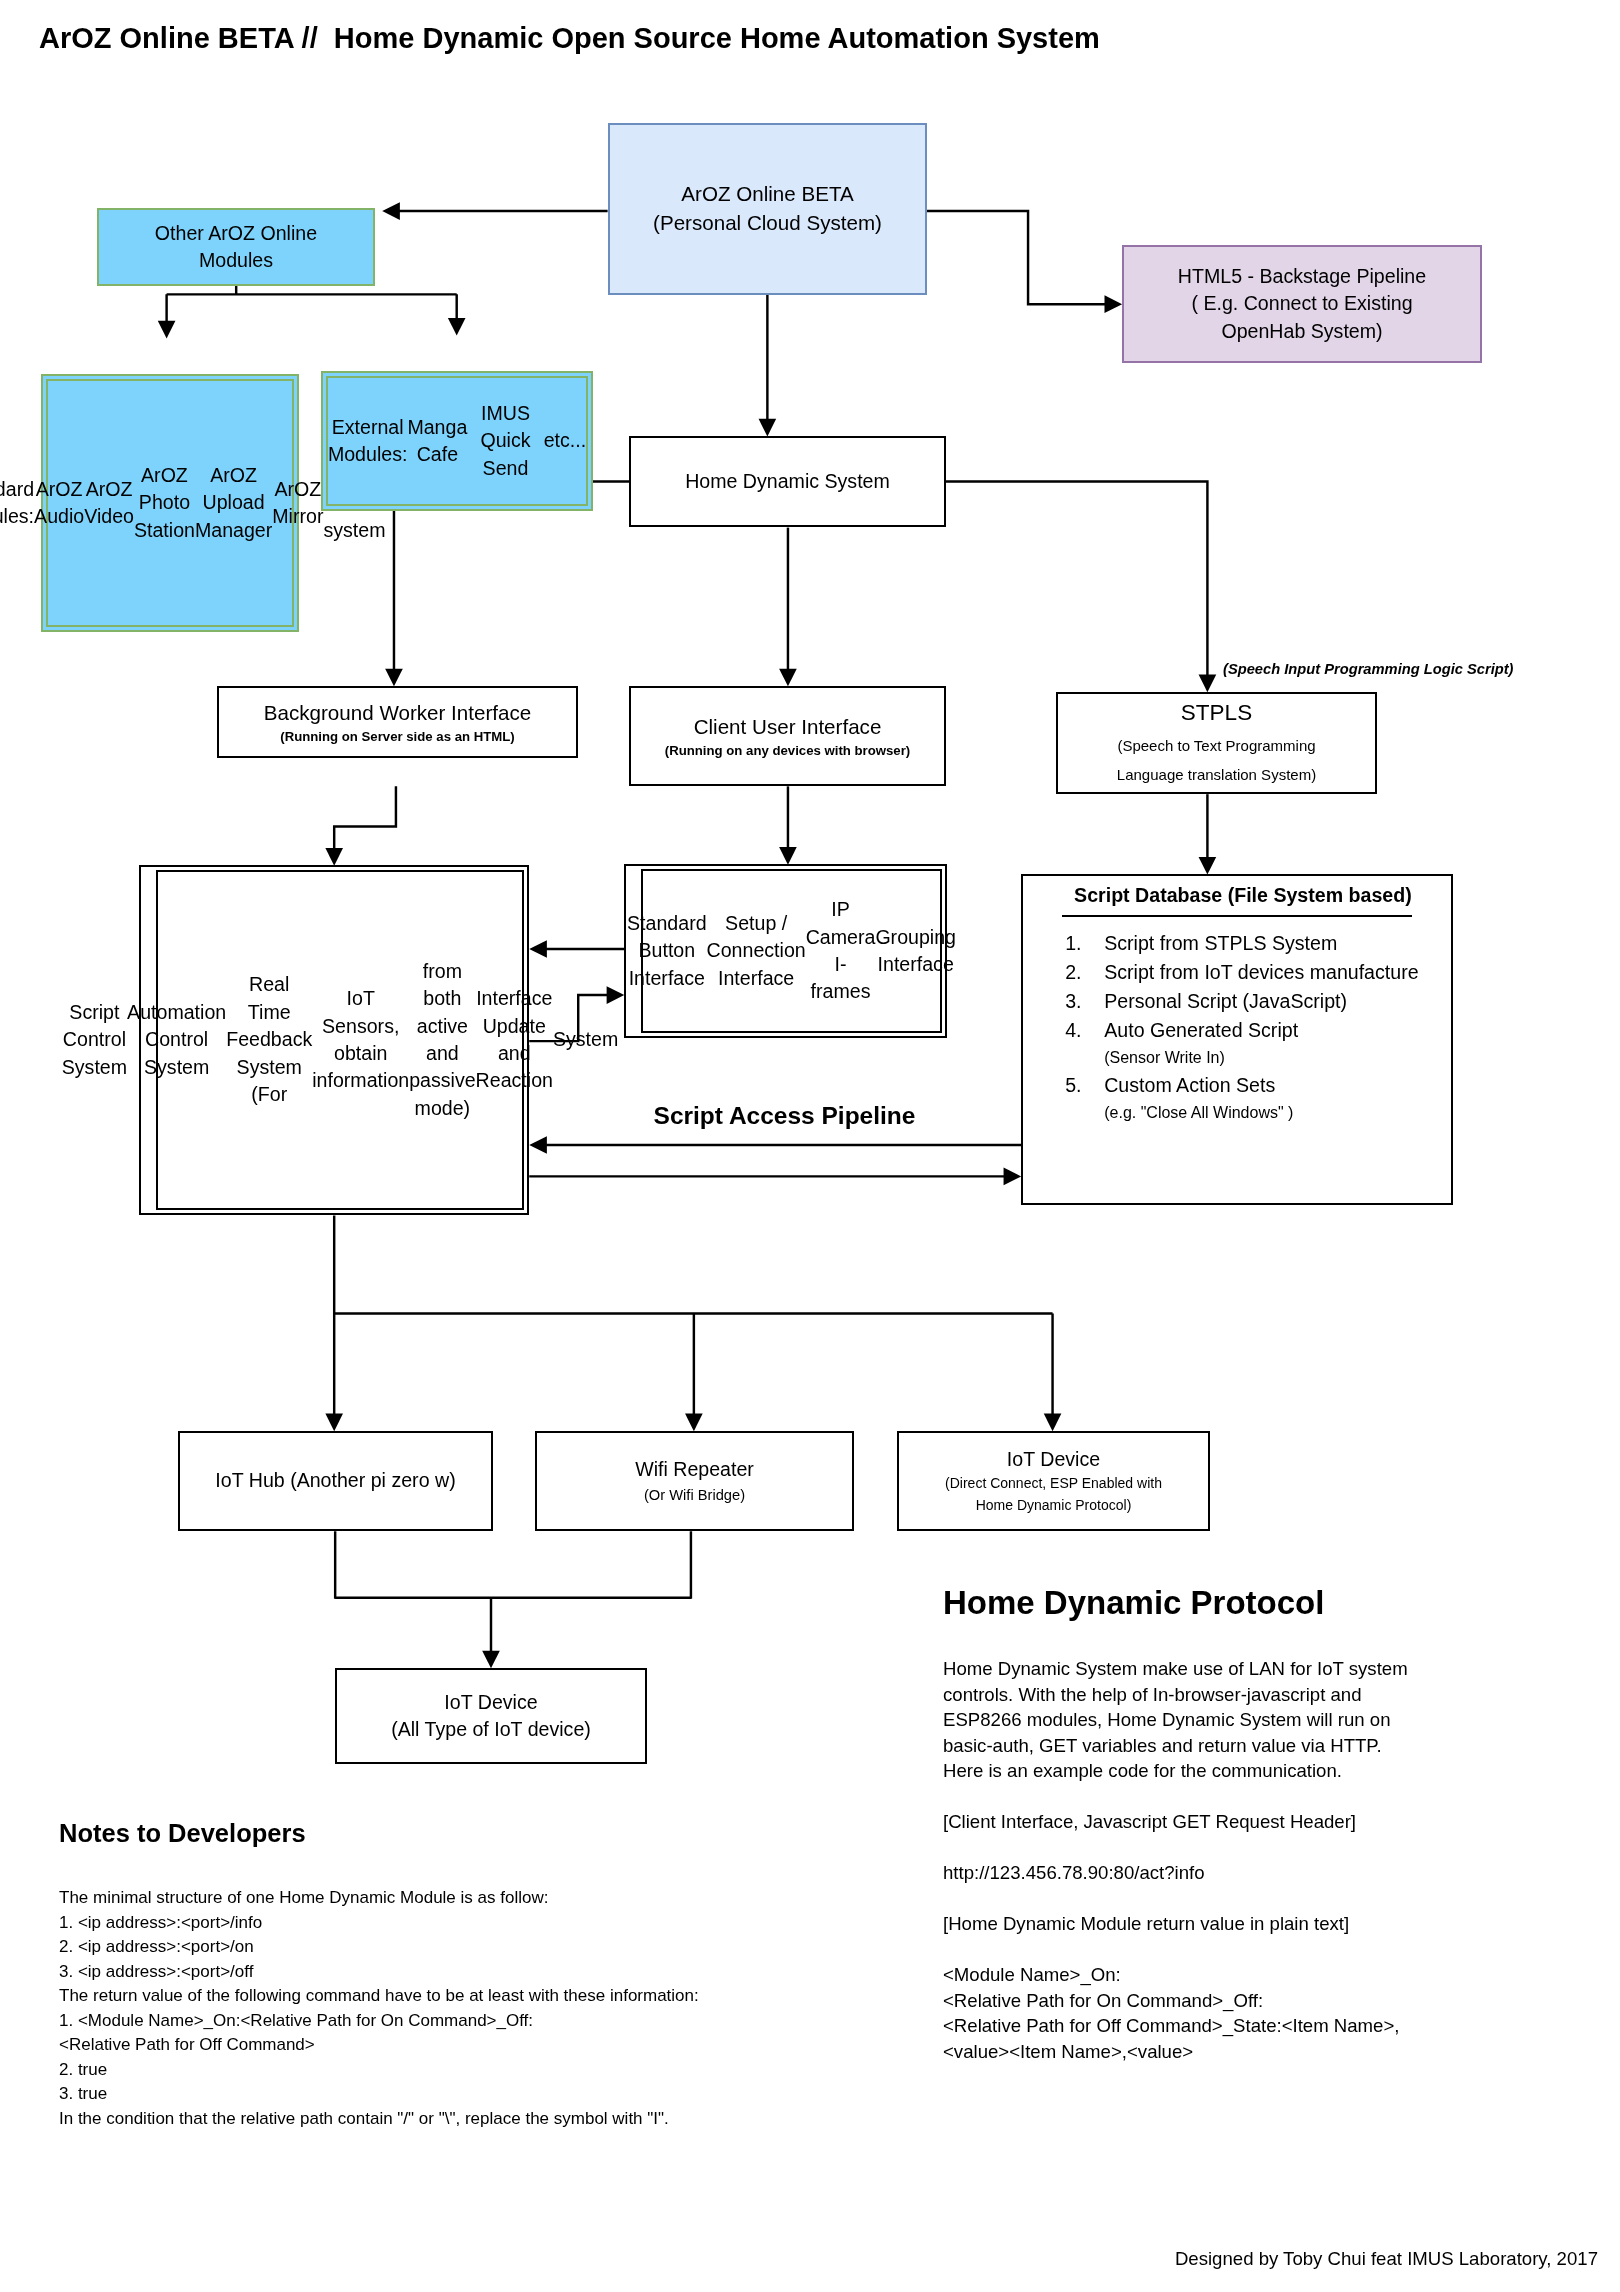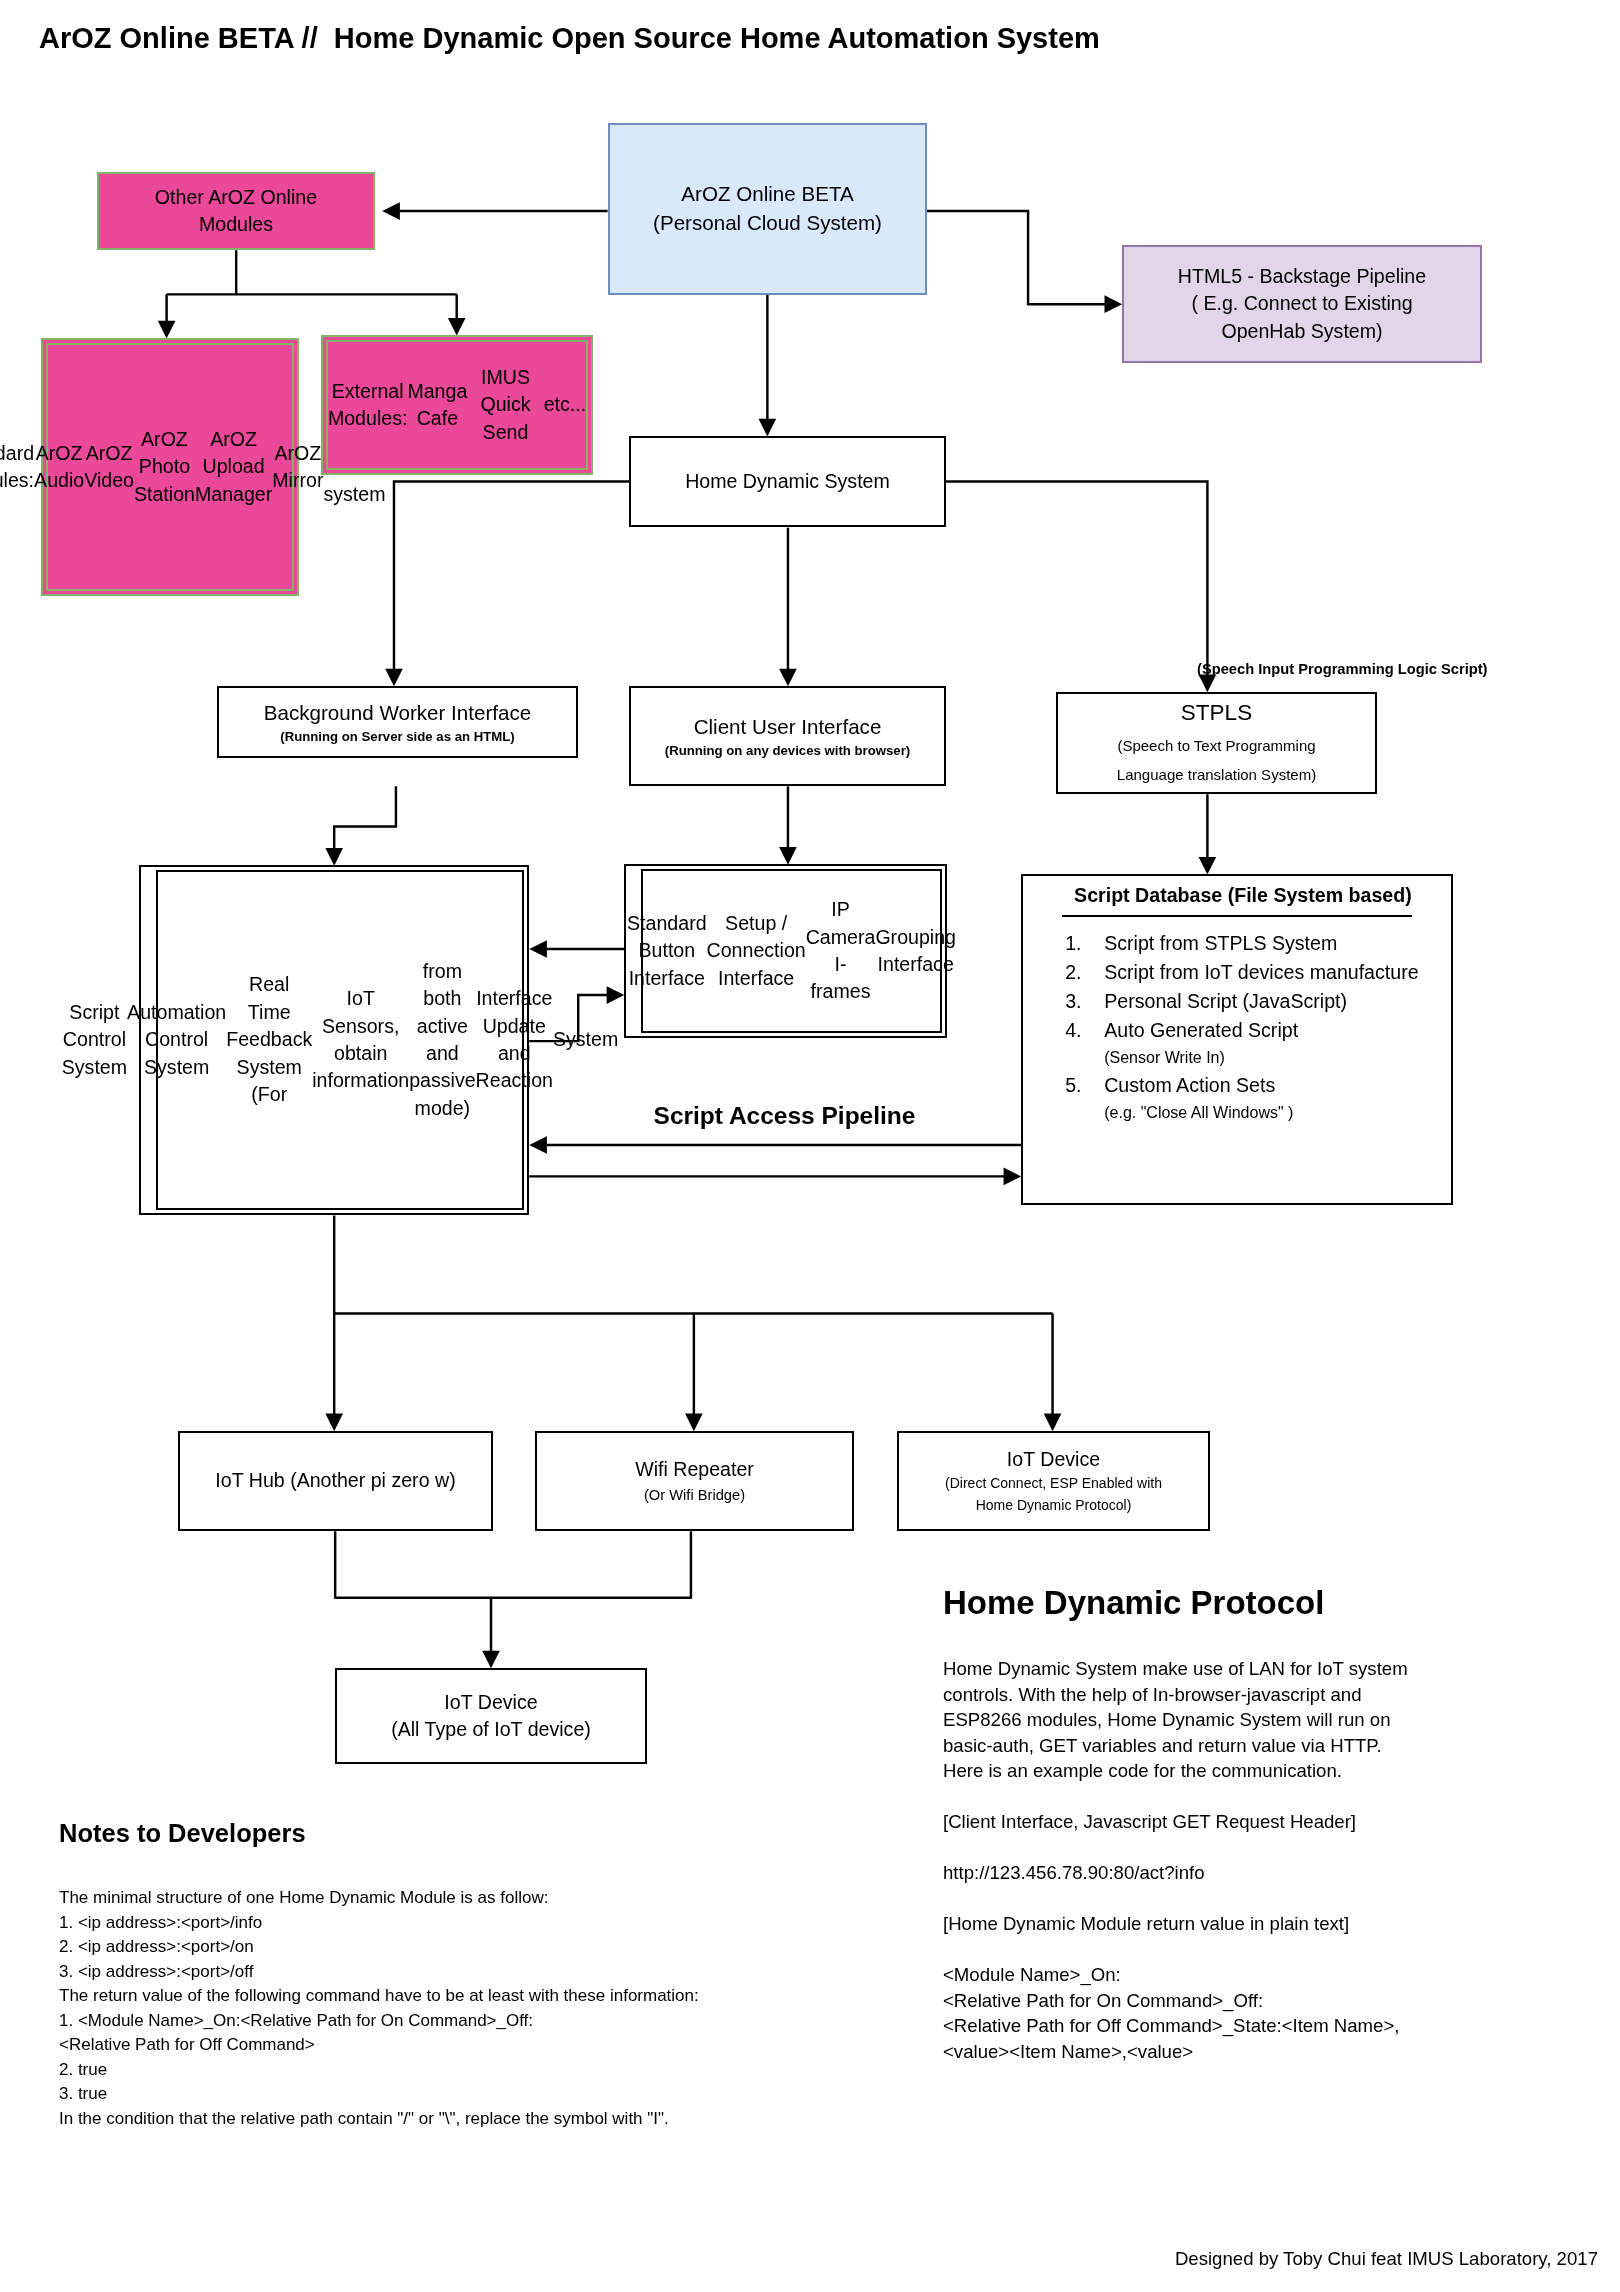--- a/index.html
+++ b/index.html
@@ -9,21 +9,21 @@
     font-family:"Liberation Sans", sans-serif; color:#000;
   }
   #wires { position:absolute; left:0; top:0; z-index:0; }
   .box {
     position:absolute; box-sizing:border-box; z-index:1;
     display:flex; flex-direction:column; align-items:center; justify-content:center;
     text-align:center; background:#fff; line-height:1.4; font-size:19.6px;
   }
   .b3 { border:2.9px solid #000; }
   .b2 { border:2px solid #000; }
-  .green  { background:#ec4899; border:2px solid #82b366; }
+  .green  { background:#7dd3fc; border:2px solid #82b366;margin-top:36px; }
   .blue   { background:#dae8fc; border:2px solid #6c8ebf; font-size:20.6px; }
   .purple { background:#e1d5e7; border:2px solid #9673a6; }
   .dbl { padding:0; }
   .dbl > .inner {
     flex:1; align-self:stretch; margin:2.9px;
     display:flex; flex-direction:row; align-items:center; justify-content:center;
     text-align:center;
   }
   .dbl-green > .inner { border:2px solid #82b366; }
   .dbl-black { border:2.9px solid #000;padding-left:12px; }
@@ -144,21 +144,21 @@
   <div class="box b3" style="left:217px; top:686px; width:361px; height:72px;">
     <div style="font-size:20.6px;">Background Worker Interface</div>
     <div class="sub-bold">(Running on Server side as an HTML)</div>
   </div>
 
   <div class="box b3" style="left:629px; top:686px; width:317px; height:100px;">
     <div style="font-size:20.6px;">Client User Interface</div>
     <div class="sub-bold">(Running on any devices with browser)</div>
   </div>
 
-  <div class="annotation" style="left:1197px; top:661px;">(Speech Input Programming Logic Script)</div>
+  <div class="annotation" style="left:1223px; top:661px;font-style:italic;">(Speech Input Programming Logic Script)</div>
 
   <div class="box b2" style="left:1056px; top:692px; width:321px; height:102px;">
     <div class="stpls-title">STPLS</div>
     <div class="stpls-sub">(Speech to Text Programming</div>
     <div class="stpls-sub">Language translation System)</div>
   </div>
 
   <div class="box dbl dbl-black" style="left:139px; top:865px; width:390px; height:350px;">
     <div class="inner">
       <div>Script Control System</div>

